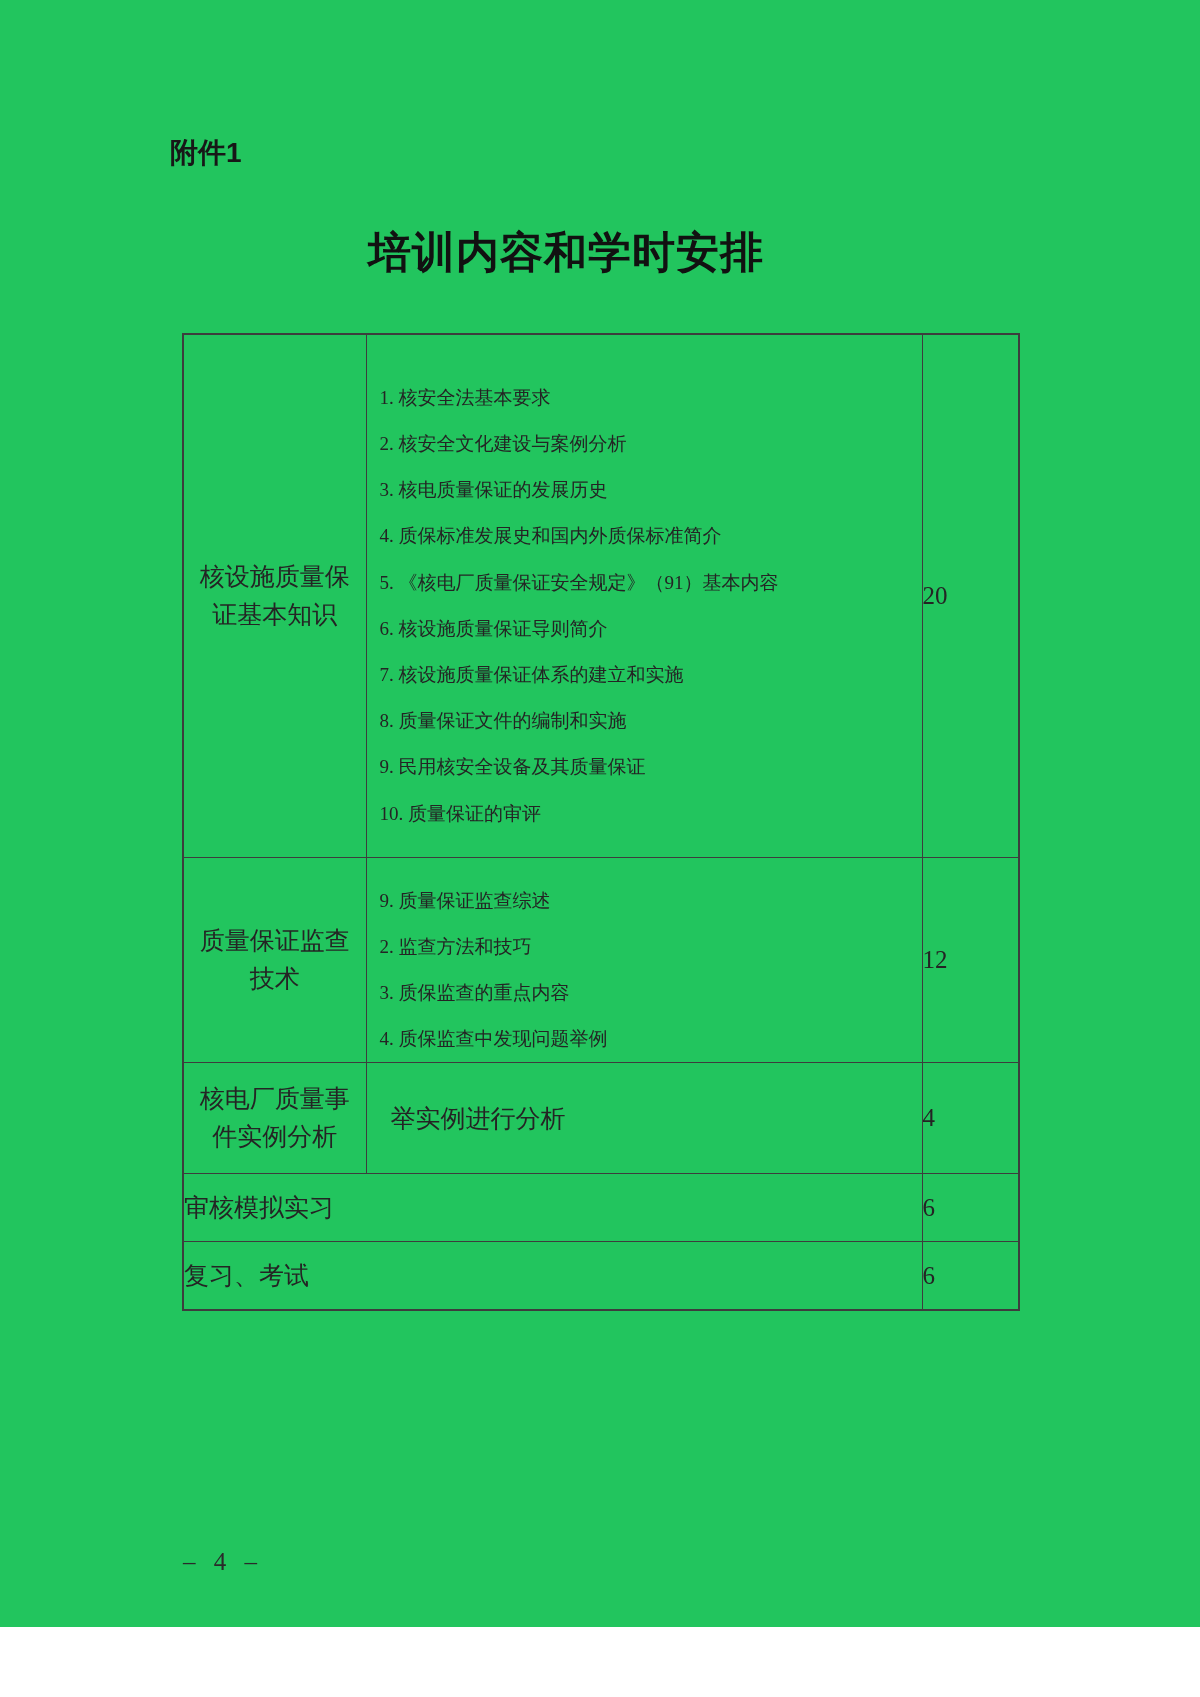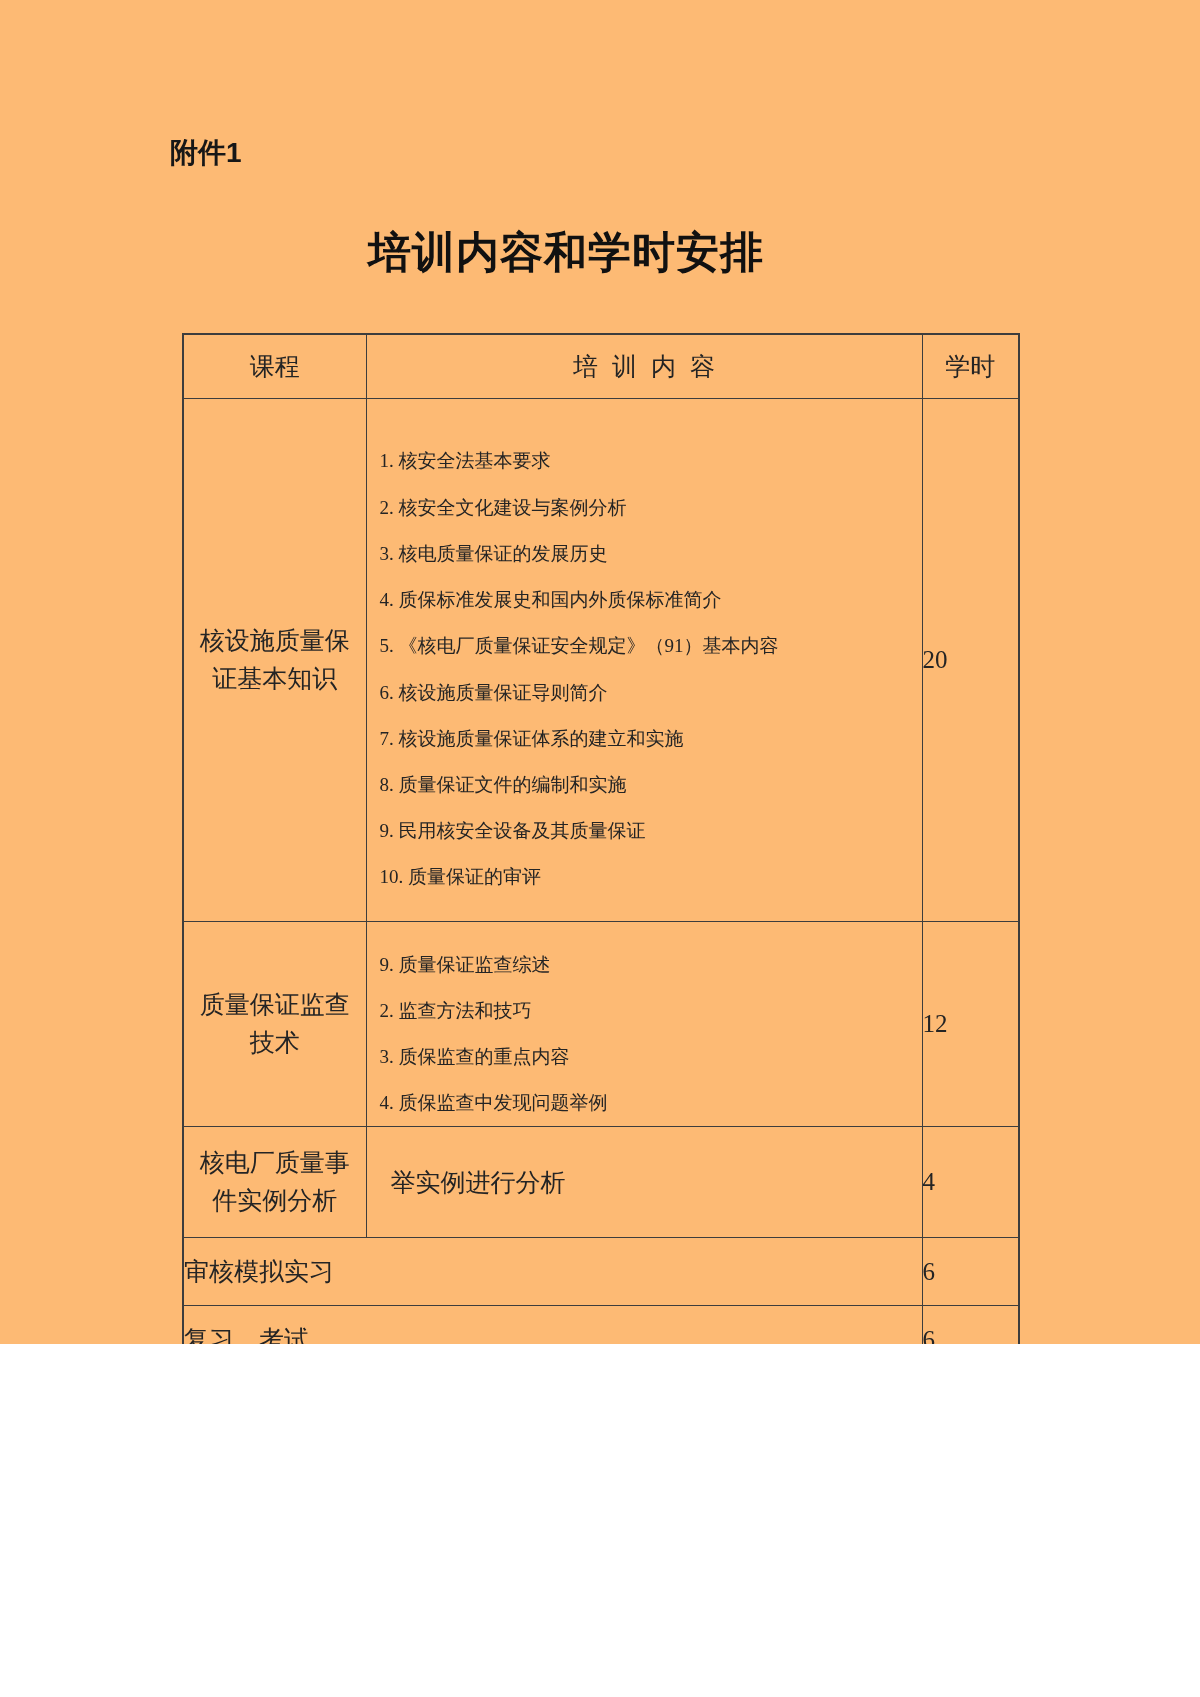--- a/index.html
+++ b/index.html
@@ -1,19 +1,19 @@
 <!DOCTYPE html>
 <html><head>
 <meta charset="utf-8">
 <style>
   * { margin: 0; padding: 0; box-sizing: border-box; }
   html, body { background: #ffffff; }
   body { width: 1200px; height: 1697px; position: relative; font-family: "Liberation Serif", serif; color: #1f1f1f; }
 
-  .page { position: relative; width: 1200px; height: 1344px; background: #fdba74; overflow: hidden; }
+  .page { position: relative; width: 1200px; height: 1627px; background: #22c55e; overflow: hidden; }
 
   .attachment {
     position: absolute; left: 170px; top: 134px;
     font-family: "Liberation Sans", sans-serif;
     font-size: 28px; font-weight: 600; color: #171717;
   }
 
   .doc-title {
     position: absolute; left: 0; top: 224px; width: 1200px;
     text-align: center; transform: translateX(-34px);
@@ -77,25 +77,20 @@
   <div class="doc-title">培训内容和学时安排</div>
 
   <table class="schedule">
     <colgroup>
       <col class="c-course">
       <col class="c-content">
       <col class="c-hours">
     </colgroup>
 
     <tbody>
-        <tr class="r-header">
-      <th class="h-cell">课程</th>
-      <th class="h-cell h-content">培训内容</th>
-      <th class="h-cell">学时</th>
-    </tr>
 
     <tr class="r1">
       <td class="course">核设施质量保证基本知识</td>
       <td class="content">
         <div class="item">1. 核安全法基本要求</div>
         <div class="item">2. 核安全文化建设与案例分析</div>
         <div class="item">3. 核电质量保证的发展历史</div>
         <div class="item">4. 质保标准发展史和国内外质保标准简介</div>
         <div class="item">5. 《核电厂质量保证安全规定》（91）基本内容</div>
         <div class="item">6. 核设施质量保证导则简介</div>

